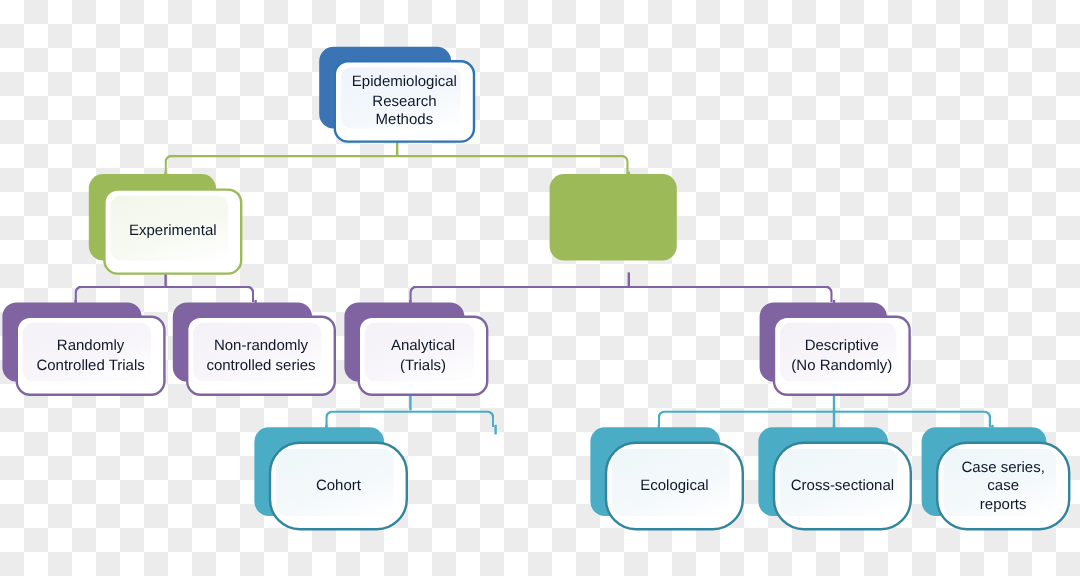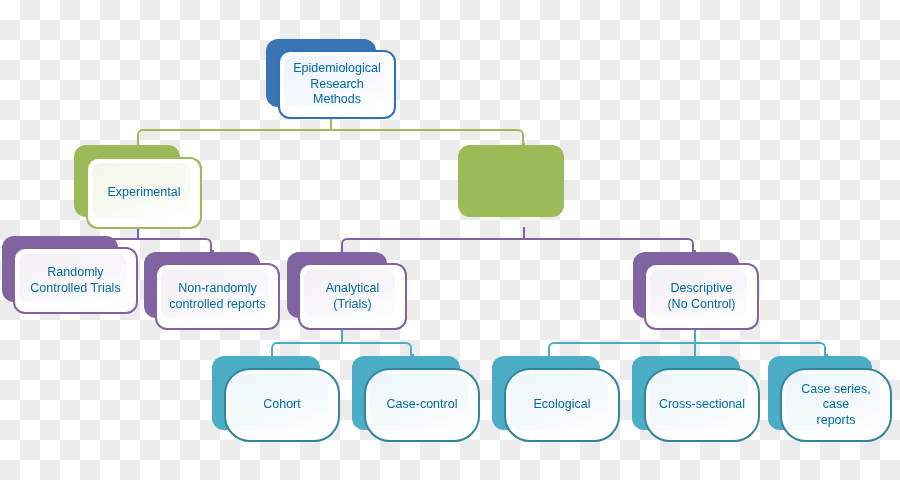--- a/index.html
+++ b/index.html
@@ -70,21 +70,21 @@
   .inner-tint {
     position: absolute;
     left: 4px; top: 4px; right: 10px; bottom: 10px;
     border-radius: 9px;
     pointer-events: none;
   }
   .node-label {
     position: relative;
     z-index: 2;
     text-align: center;
-    color: #0369a1;
+    color: #0f172a;
     line-height: 1.24;
     padding: 0 8px;
     white-space: pre-line;
   }
 
   
   .theme-blue   .shadow-box { background: #3a74b5; }
   .theme-blue   .main-box   { border-color: #2e74b5; }
   .theme-blue   .inner-tint { background: linear-gradient(160deg,#eef4fb 0%,#f4f8fd 60%,#ffffff 100%); }
 
@@ -148,71 +148,64 @@
     <div class="main-box" style="left:12px; top:12px; width:116px; height:72px;">
       <div class="inner-tint"></div>
       <div class="node-label" style="font-size:12.5px;">Experimental</div>
     </div>
   </div>
 
   <div class="node theme-green" style="left:458px; top:145px; width:128px; height:84px;">
     <div class="shadow-box" style="width:106px; height:72px;"></div>
   </div>
 
-  <div class="node theme-purple" style="left:2px; top:236px; width:136px; height:78px;">
+  <div class="node theme-purple" style="left:2px; top:252px; width:136px; height:78px;">
     <div class="shadow-box" style="width:116px; height:66px;"></div>
     <div class="main-box" style="left:11px; top:11px; width:125px; height:67px;">
       <div class="inner-tint"></div>
       <div class="node-label" style="font-size:12.5px;">Randomly
 Controlled Trials</div>
     </div>
   </div>
 
   <div class="node theme-purple" style="left:144px; top:252px; width:136px; height:78px;">
     <div class="shadow-box" style="width:116px; height:66px;"></div>
     <div class="main-box" style="left:11px; top:11px; width:125px; height:67px;">
       <div class="inner-tint"></div>
       <div class="node-label" style="font-size:12.5px;">Non-randomly
-controlled reports</div>
+controlled series</div>
     </div>
   </div>
 
   <div class="node theme-purple" style="left:287px; top:252px; width:120px; height:78px;">
     <div class="shadow-box" style="width:100px; height:66px;"></div>
     <div class="main-box" style="left:11px; top:11px; width:109px; height:67px;">
       <div class="inner-tint"></div>
       <div class="node-label" style="font-size:12.5px;">Analytical
 (Trials)</div>
     </div>
   </div>
 
   <div class="node theme-purple" style="left:633px; top:252px; width:126px; height:78px;">
     <div class="shadow-box" style="width:106px; height:66px;"></div>
     <div class="main-box" style="left:11px; top:11px; width:115px; height:67px;">
       <div class="inner-tint"></div>
       <div class="node-label" style="font-size:12.5px;">Descriptive
-(No Control)</div>
+(No Randomly)</div>
     </div>
   </div>
 
   <div class="node theme-teal" style="left:212px; top:356px; width:128px; height:86px;">
     <div class="shadow-box" style="width:108px; height:74px;"></div>
     <div class="main-box" style="left:12px; top:12px; width:116px; height:74px;">
       <div class="inner-tint"></div>
       <div class="node-label" style="font-size:12.5px;">Cohort</div>
     </div>
   </div>
 
-  <div class="node theme-teal" style="left:352px; top:356px; width:128px; height:86px;">
-    <div class="shadow-box" style="width:108px; height:74px;"></div>
-    <div class="main-box" style="left:12px; top:12px; width:116px; height:74px;">
-      <div class="inner-tint"></div>
-      <div class="node-label" style="font-size:12.5px;">Case-control</div>
-    </div>
-  </div>
 
   <div class="node theme-teal" style="left:492px; top:356px; width:128px; height:86px;">
     <div class="shadow-box" style="width:108px; height:74px;"></div>
     <div class="main-box" style="left:12px; top:12px; width:116px; height:74px;">
       <div class="inner-tint"></div>
       <div class="node-label" style="font-size:12.5px;">Ecological</div>
     </div>
   </div>
 
   <div class="node theme-teal" style="left:632px; top:356px; width:128px; height:86px;">

